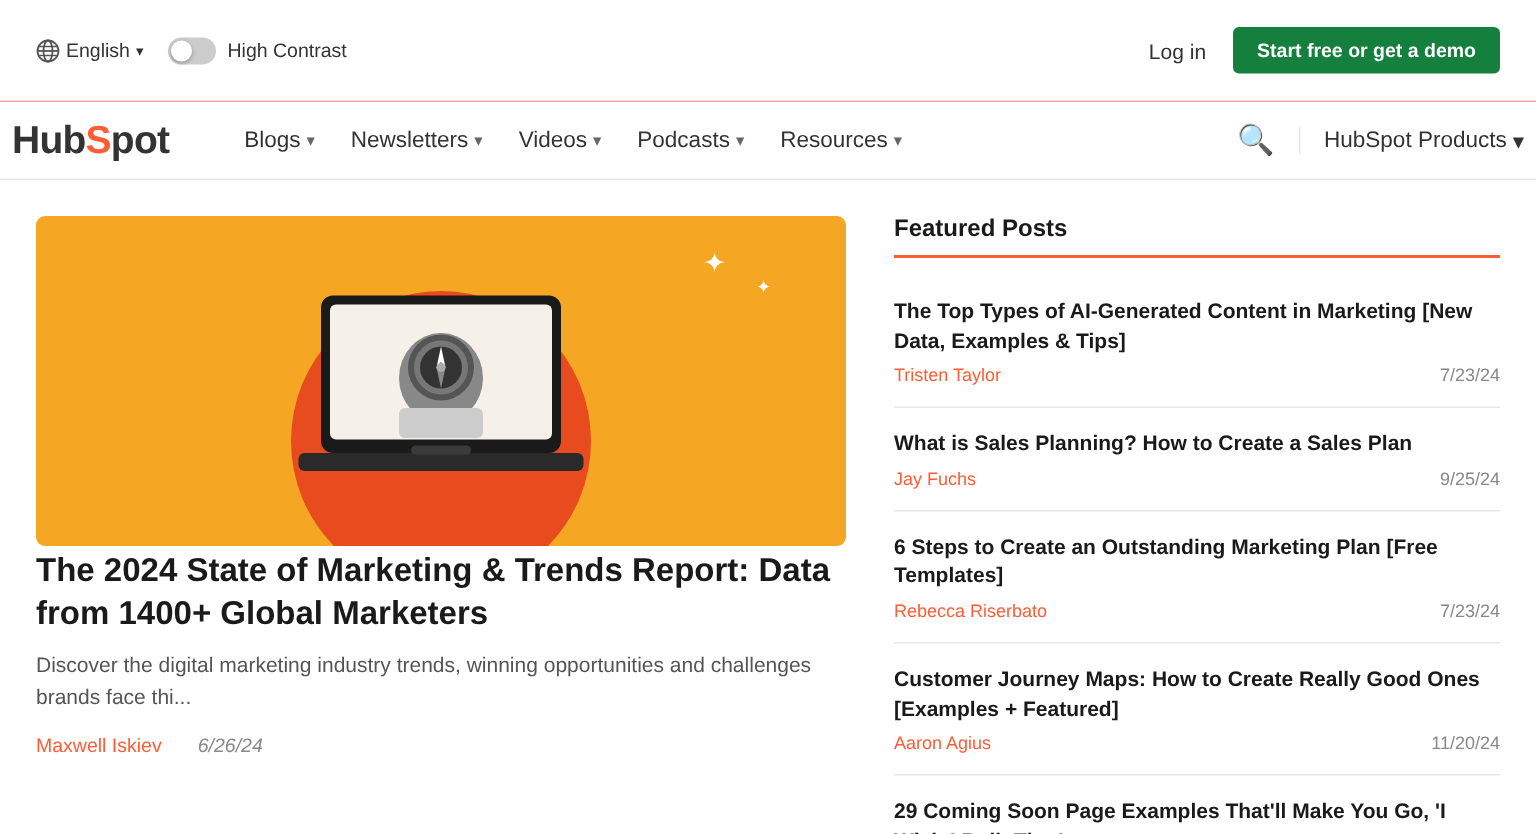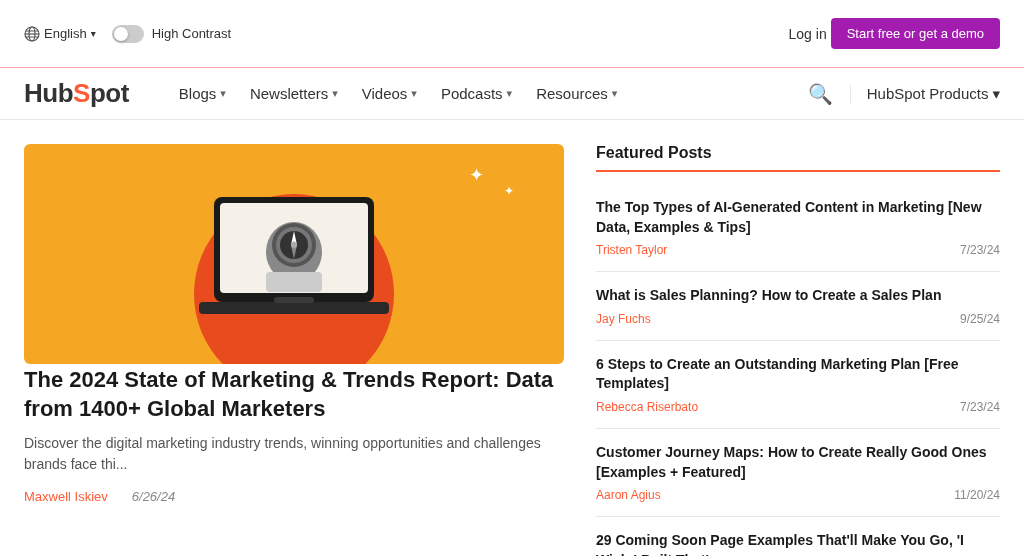--- a/index.html
+++ b/index.html
@@ -17,30 +17,30 @@
     .chevron-small { font-size: 10px; }
     .high-contrast { display: flex; align-items: center; gap: 8px; cursor: pointer; }
     .toggle-track {
       width: 32px; height: 18px; background: #ccc; border-radius: 9px;
       position: relative; display: inline-block;
     }
     .toggle-thumb {
       width: 14px; height: 14px; background: #fff; border-radius: 50%;
       position: absolute; top: 2px; left: 2px; box-shadow: 0 1px 3px rgba(0,0,0,.3);
     }
-    .top-bar-right { display: flex; align-items: center; gap: 4px; justify-content: space-between; }
+    .top-bar-right { display: flex; align-items: center; gap: 18px; justify-content: space-between; }
     .login-btn { font-size: 14px; color: #333; cursor: pointer; text-decoration: none; }
     .start-btn {
-      background: #a21caf; color: #fff; border: none; border-radius: 4px;
-      padding: 8px 16px; font-size: 13px; font-weight: 400; cursor: pointer;
+      background: #15803d; color: #fff; border: none; border-radius: 4px;
+      padding: 8px 16px; font-size: 13px; font-weight: 700; cursor: pointer;
     }
 
     
     .nav {
-      display: flex; align-items: center; padding: 10px 24px; border-bottom: 1px solid #e8e8e8;
+      display: flex; align-items: center; padding: 10px 8px; border-bottom: 1px solid #e8e8e8;
       background: #fff; gap: 32px;
     }
     .logo { display: flex; align-items: center; margin-right: 8px; }
     .logo-text {
       font-size: 26px; font-weight: 700; color: #333; letter-spacing: -0.5px;
     }
     .logo-dot { color: #ff5c35; }
     .nav-links { display: flex; align-items: center; gap: 4px; flex: 1; }
     .nav-item {
       display: flex; align-items: center; gap: 4px; padding: 6px 10px;

